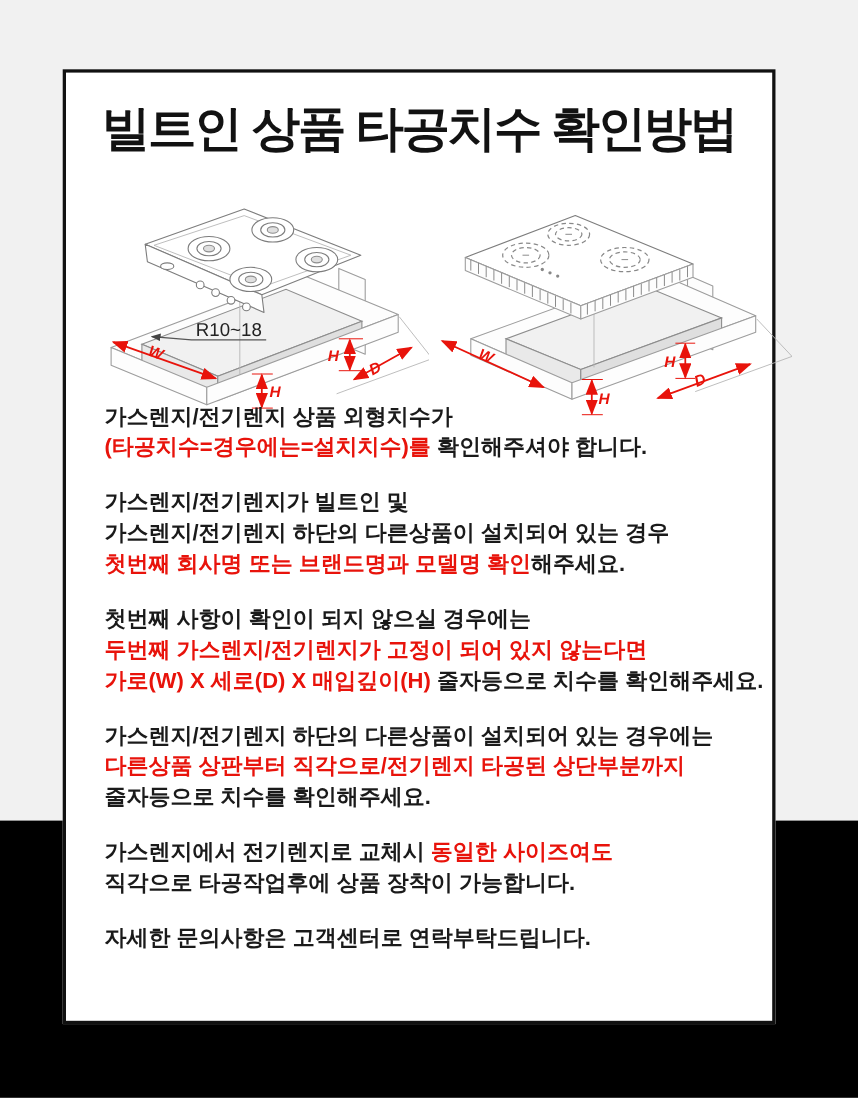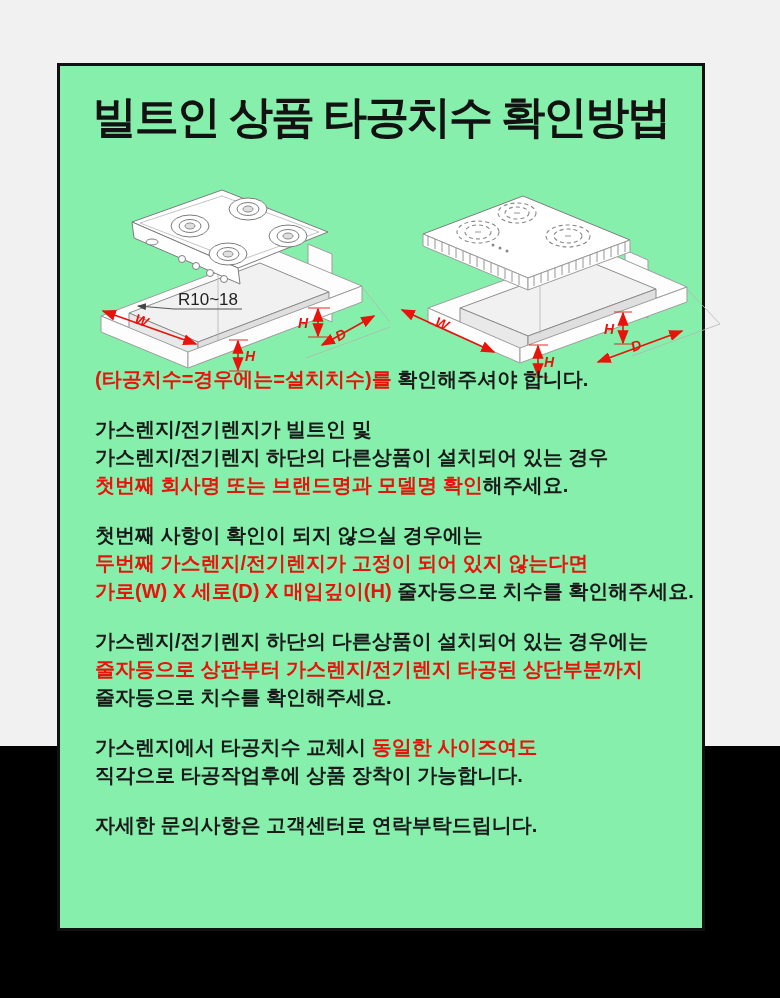--- a/index.html
+++ b/index.html
@@ -16,21 +16,21 @@
     background:#000;
     font-family:"Liberation Sans","DejaVu Sans",sans-serif;
     overflow:hidden;
   }
   .top-panel{
     position:absolute;left:0;top:0;width:780px;height:746px;
     background:var(--panel);
   }
   .card{
     position:absolute;left:57px;top:63px;width:648px;height:868px;
-    background:#86efac;border:3px solid #111;
+    background:#ffffff;border:3px solid #111;
   }
   .title{
     position:absolute;top:22px;left:0;right:0;
     text-align:center;
     font-size:44px;font-weight:800;letter-spacing:-2px;
     color:#121212;
     white-space:nowrap;
   }
   .diagrams{
     position:absolute;top:116px;left:0;width:660px;height:200px;
@@ -201,39 +201,40 @@
         <line class="dim-tick" x1="139" y1="163" x2="158" y2="163"></line>
         <line class="dim-tick" x1="139" y1="195" x2="158" y2="195"></line>
         <line class="dim-line" x1="148" y1="164" x2="148" y2="194" marker-start="url(#aR)" marker-end="url(#aR)"></line>
         <text class="dim-label" x="154" y="185" text-anchor="start">H</text>
       </g>
     </svg>
   </div>
 
   <div class="paragraphs" id="paragraphs">
       <div class="para">
+        <div class="line"><span class="seg">가스렌지/전기렌지 상품 외형치수가</span></div>
         <div class="line"><span class="seg red">(타공치수=경우에는=설치치수)를</span><span class="seg"> 확인해주셔야 합니다.</span></div>
       </div>
       <div class="para">
         <div class="line"><span class="seg">가스렌지/전기렌지가 빌트인 및</span></div>
         <div class="line"><span class="seg">가스렌지/전기렌지 하단의 다른상품이 설치되어 있는 경우</span></div>
         <div class="line"><span class="seg red">첫번째 회사명 또는 브랜드명과 모델명 확인</span><span class="seg">해주세요.</span></div>
       </div>
       <div class="para">
         <div class="line"><span class="seg">첫번째 사항이 확인이 되지 않으실 경우에는</span></div>
         <div class="line"><span class="seg red">두번째 가스렌지/전기렌지가 고정이 되어 있지 않는다면</span></div>
         <div class="line"><span class="seg red">가로(W) X 세로(D) X 매입깊이(H)</span><span class="seg"> 줄자등으로 치수를 확인해주세요.</span></div>
       </div>
       <div class="para">
         <div class="line"><span class="seg">가스렌지/전기렌지 하단의 다른상품이 설치되어 있는 경우에는</span></div>
-        <div class="line"><span class="seg red">줄자등으로 상판부터 가스렌지/전기렌지 타공된 상단부분까지</span></div>
+        <div class="line"><span class="seg red">다른상품 상판부터 직각으로/전기렌지 타공된 상단부분까지</span></div>
         <div class="line"><span class="seg">줄자등으로 치수를 확인해주세요.</span></div>
       </div>
       <div class="para">
-        <div class="line"><span class="seg">가스렌지에서 타공치수 교체시 </span><span class="seg red">동일한 사이즈여도</span></div>
+        <div class="line"><span class="seg">가스렌지에서 전기렌지로 교체시 </span><span class="seg red">동일한 사이즈여도</span></div>
         <div class="line"><span class="seg">직각으로 타공작업후에 상품 장착이 가능합니다.</span></div>
       </div>
       <div class="para">
         <div class="line"><span class="seg">자세한 문의사항은 고객센터로 연락부탁드립니다.</span></div>
       </div>
     </div>
 
 </div>
 
 </body></html>

